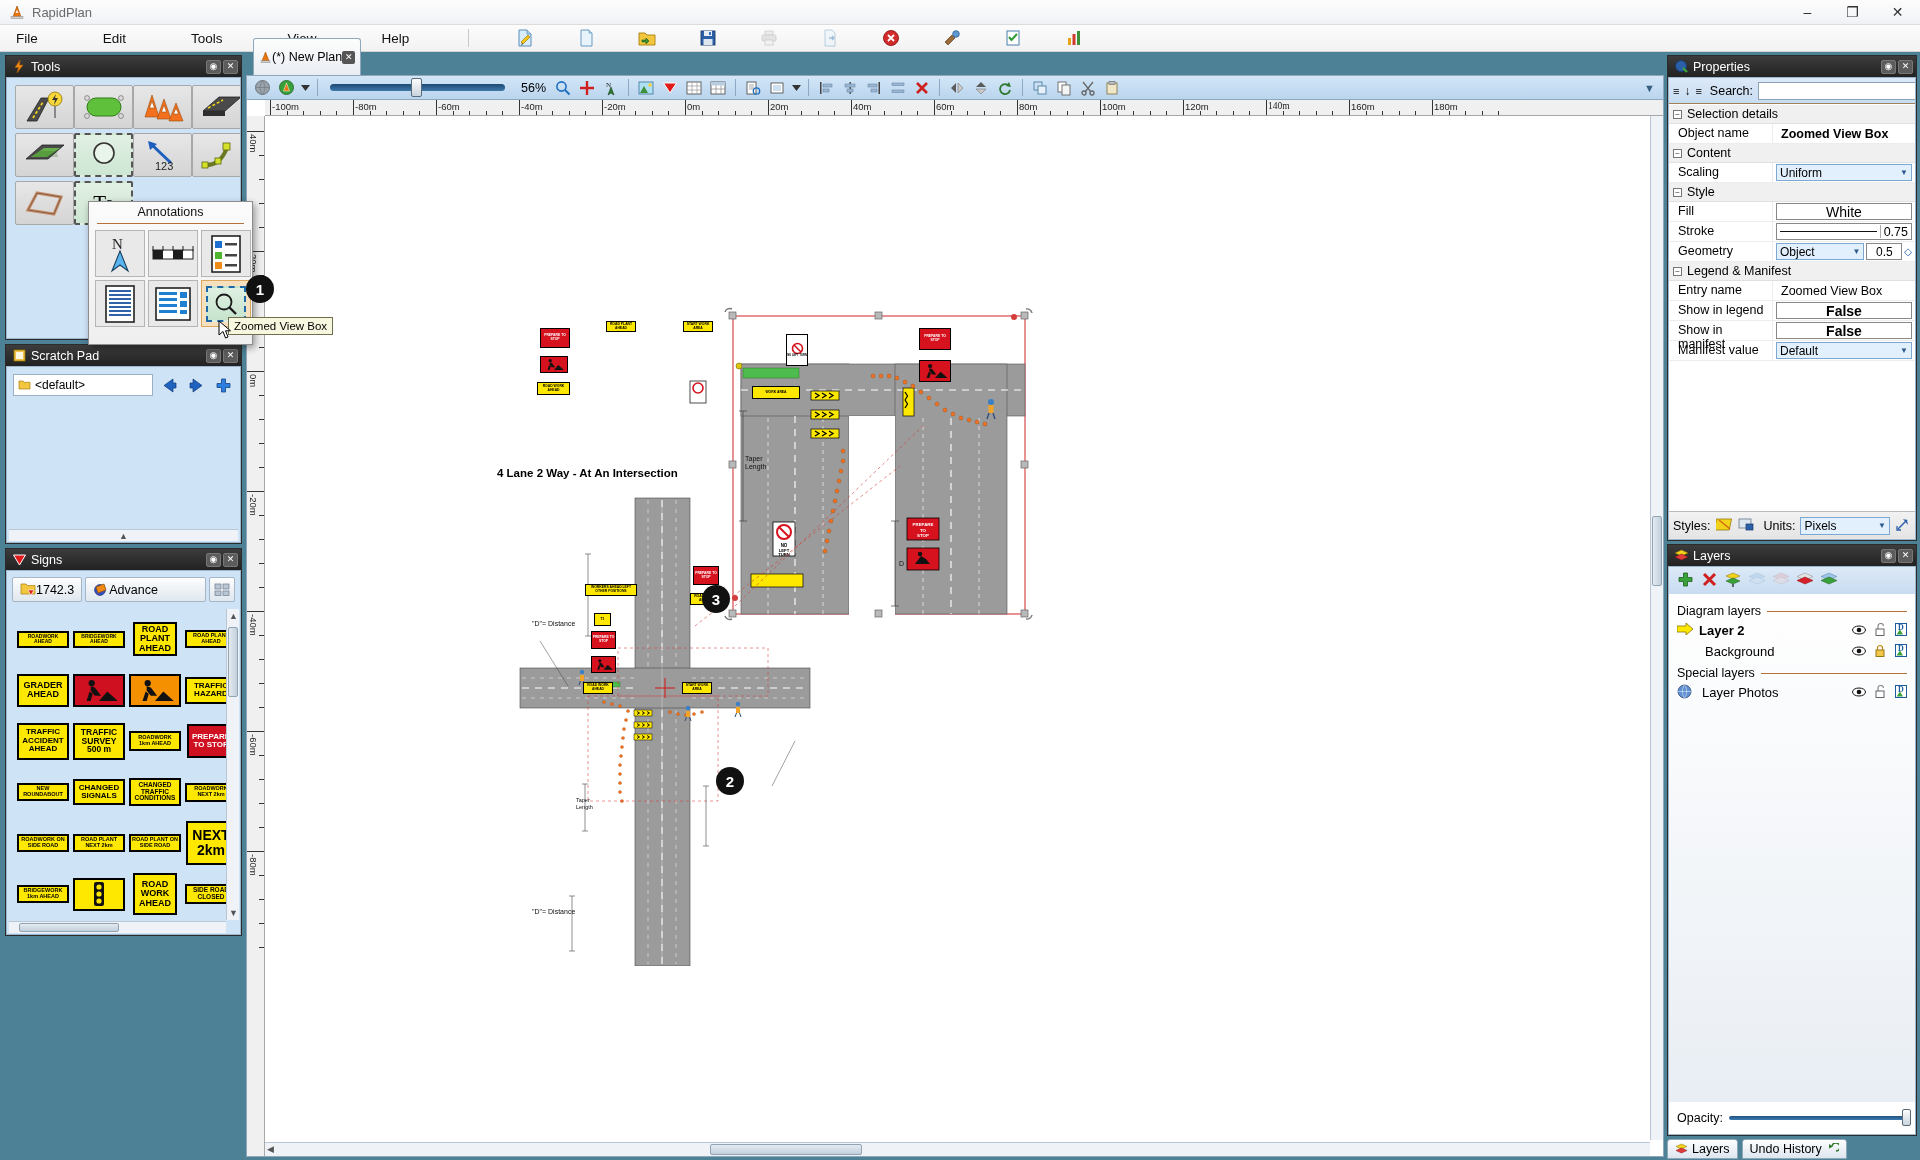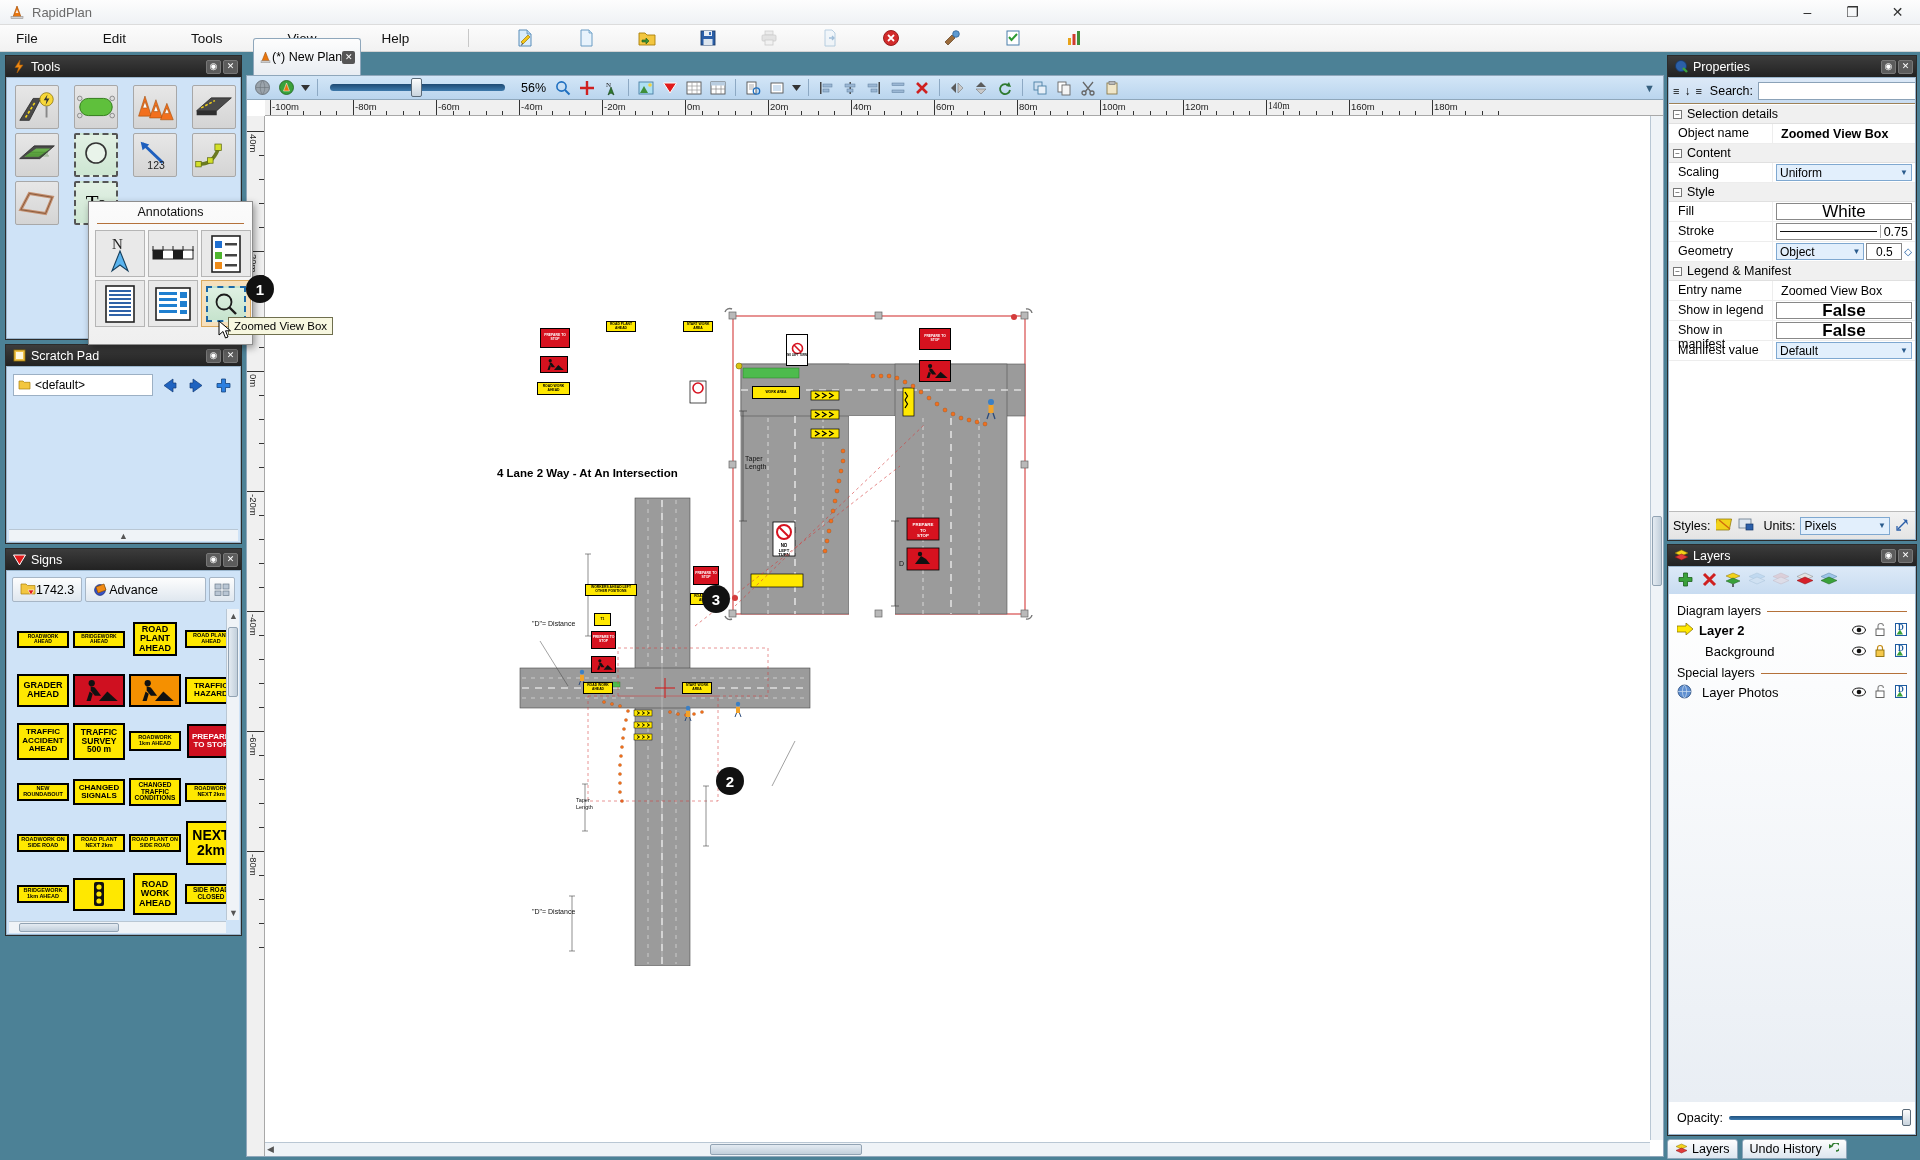--- a/index.html
+++ b/index.html
@@ -24,21 +24,21 @@
   
   .panel{background:#2e2e2e;border:1px solid #2b2b2b;display:flex;flex-direction:column;position:absolute;}
   .panel-head{height:21px;background:linear-gradient(#3c3c3c,#222);display:flex;align-items:center;padding:0 3px;}
   .panel-head .ph-ico{width:15px;height:15px;margin:0 4px 0 3px;position:relative;}
   .panel-head .ph-title{color:#fff;font-size:12.5px;font-weight:normal;flex:1;}
   .phbtn{width:15px;height:14px;background:#5c5c5c;border:1px solid #777;border-radius:2px;margin-left:2px;color:#fff;font-size:9px;display:flex;align-items:center;justify-content:center;line-height:1;}
   .panel-body{flex:1;background:#cfe3f7;overflow:hidden;position:relative;border:1px solid #9bb6cd;}
   
   #toolsPanel{left:5px;top:3px;width:237px;height:285px;}
   .tool-grid{display:grid;grid-template-columns:repeat(4,55px);gap:4px;padding:7px 0 0 8px;}
-  .tool-cell{width:44px;height:44px;background:linear-gradient(#e7e7e7,#d4d4d4);border:1px solid #a8a8a8;border-radius:2px;display:flex;align-items:center;justify-content:center;position:relative;overflow:hidden;}
+  .tool-cell{width:59px;height:44px;background:linear-gradient(#e7e7e7,#d4d4d4);border:1px solid #a8a8a8;border-radius:2px;display:flex;align-items:center;justify-content:center;position:relative;overflow:hidden;}
   .tool-cell.dashsel{border:2px dashed #555;background:linear-gradient(#e2f0e4,#cde6d2);}
   .tool-scroll{position:absolute;bottom:2px;left:0;right:0;text-align:center;color:#555;font-size:9px;}
   
   #annot{position:absolute;left:88px;top:149px;width:165px;height:144px;background:linear-gradient(#fbfbfb,#efefef);border:1px solid #8e8e8e;box-shadow:2px 3px 7px rgba(0,0,0,.38);z-index:40;}
   #annot .an-title{text-align:center;font-size:12.5px;padding:3px 0 4px;color:#111;}
   #annot .an-rule{height:1px;background:#b4713a;margin:0 8px 6px;}
   .an-grid{display:grid;grid-template-columns:repeat(3,50px);gap:3px;padding-left:6px;}
   .an-cell{width:50px;height:47px;background:#e9e9e9;border:1px solid #b5b5b5;display:flex;align-items:center;justify-content:center;position:relative;}
   .an-cell.hl{background:#f6e0bd;border-color:#d9a85e;}
   .an-cell.hl .inner{border:2px dashed #1c68a8;background:linear-gradient(#dff0e2,#c6e3cd);width:40px;height:36px;display:flex;align-items:center;justify-content:center;}
@@ -89,21 +89,21 @@
   .pp-search{flex:1;height:18px;background:#fff;border:1px solid #8ba2b8;}
   .pp-body{position:absolute;top:27px;left:0;right:0;bottom:29px;background:#fff;overflow:hidden;}
   .grp{display:flex;align-items:center;height:19px;background:#f0f0f0;border-bottom:1px solid #e0e0e0;font-size:12.5px;padding-left:4px;gap:5px;}
   .grpbox{width:9px;height:9px;border:1px solid #777;background:#fff;font-size:8px;line-height:7px;text-align:center;color:#333;}
   .prow{display:flex;height:20px;border-bottom:1px solid #ededed;font-size:12.5px;align-items:stretch;}
   .pname{width:104px;padding:2px 0 0 9px;border-right:1px solid #ededed;}
   .pval{flex:1;display:flex;align-items:center;padding:0 3px;}
   .pv-bold{font-weight:bold;padding-left:5px;}
   .pv-combo{flex:1;height:17px;background:#e2effc;border:1px solid #7fa8d0;display:flex;align-items:center;padding:0 3px;font-size:12px;position:relative;}
   .pv-combo .carat{margin-left:auto;font-size:8px;color:#2a5b8c;}
-  .pv-box{flex:1;height:17px;background:#fff;border:1px solid #888;display:flex;align-items:center;justify-content:center;font-size:17px;}
+  .pv-box{flex:1;height:17px;background:#fff;border:1px solid #888;display:flex;align-items:center;justify-content:center;font-size:14px;}
   .pv-boxb{font-weight:bold;}
   .pv-stroke{flex:1;height:17px;background:#fff;border:1px solid #888;display:flex;align-items:center;padding:0 3px;}
   .pp-footer{position:absolute;bottom:0;left:0;right:0;height:28px;background:linear-gradient(#f2f2f2,#e4e4e4);border-top:1px solid #bbb;display:flex;align-items:center;gap:5px;padding:0 4px;font-size:12.5px;}
   .ft-combo{flex:1;height:18px;background:#e2effc;border:1px solid #7fa8d0;display:flex;align-items:center;padding:0 3px;font-size:12px;}
   #layersPanel{position:absolute;right:3px;top:492px;width:250px;bottom:24px;}
   .ly-toolbar{height:27px;background:linear-gradient(#dce9f7,#c8dcf1);display:flex;align-items:center;gap:7px;padding:0 8px;}
   .ly-body{position:absolute;top:27px;left:0;right:0;bottom:32px;background:linear-gradient(#ffffff,#e9eef4);padding:6px 8px;}
   .ly-sec{display:flex;align-items:center;gap:6px;font-size:12.5px;margin:4px 0 2px;}
   .ly-sec .rule{flex:1;height:1px;background:#b4713a;}
   .ly-row{display:flex;align-items:center;height:21px;gap:6px;font-size:13px;}

